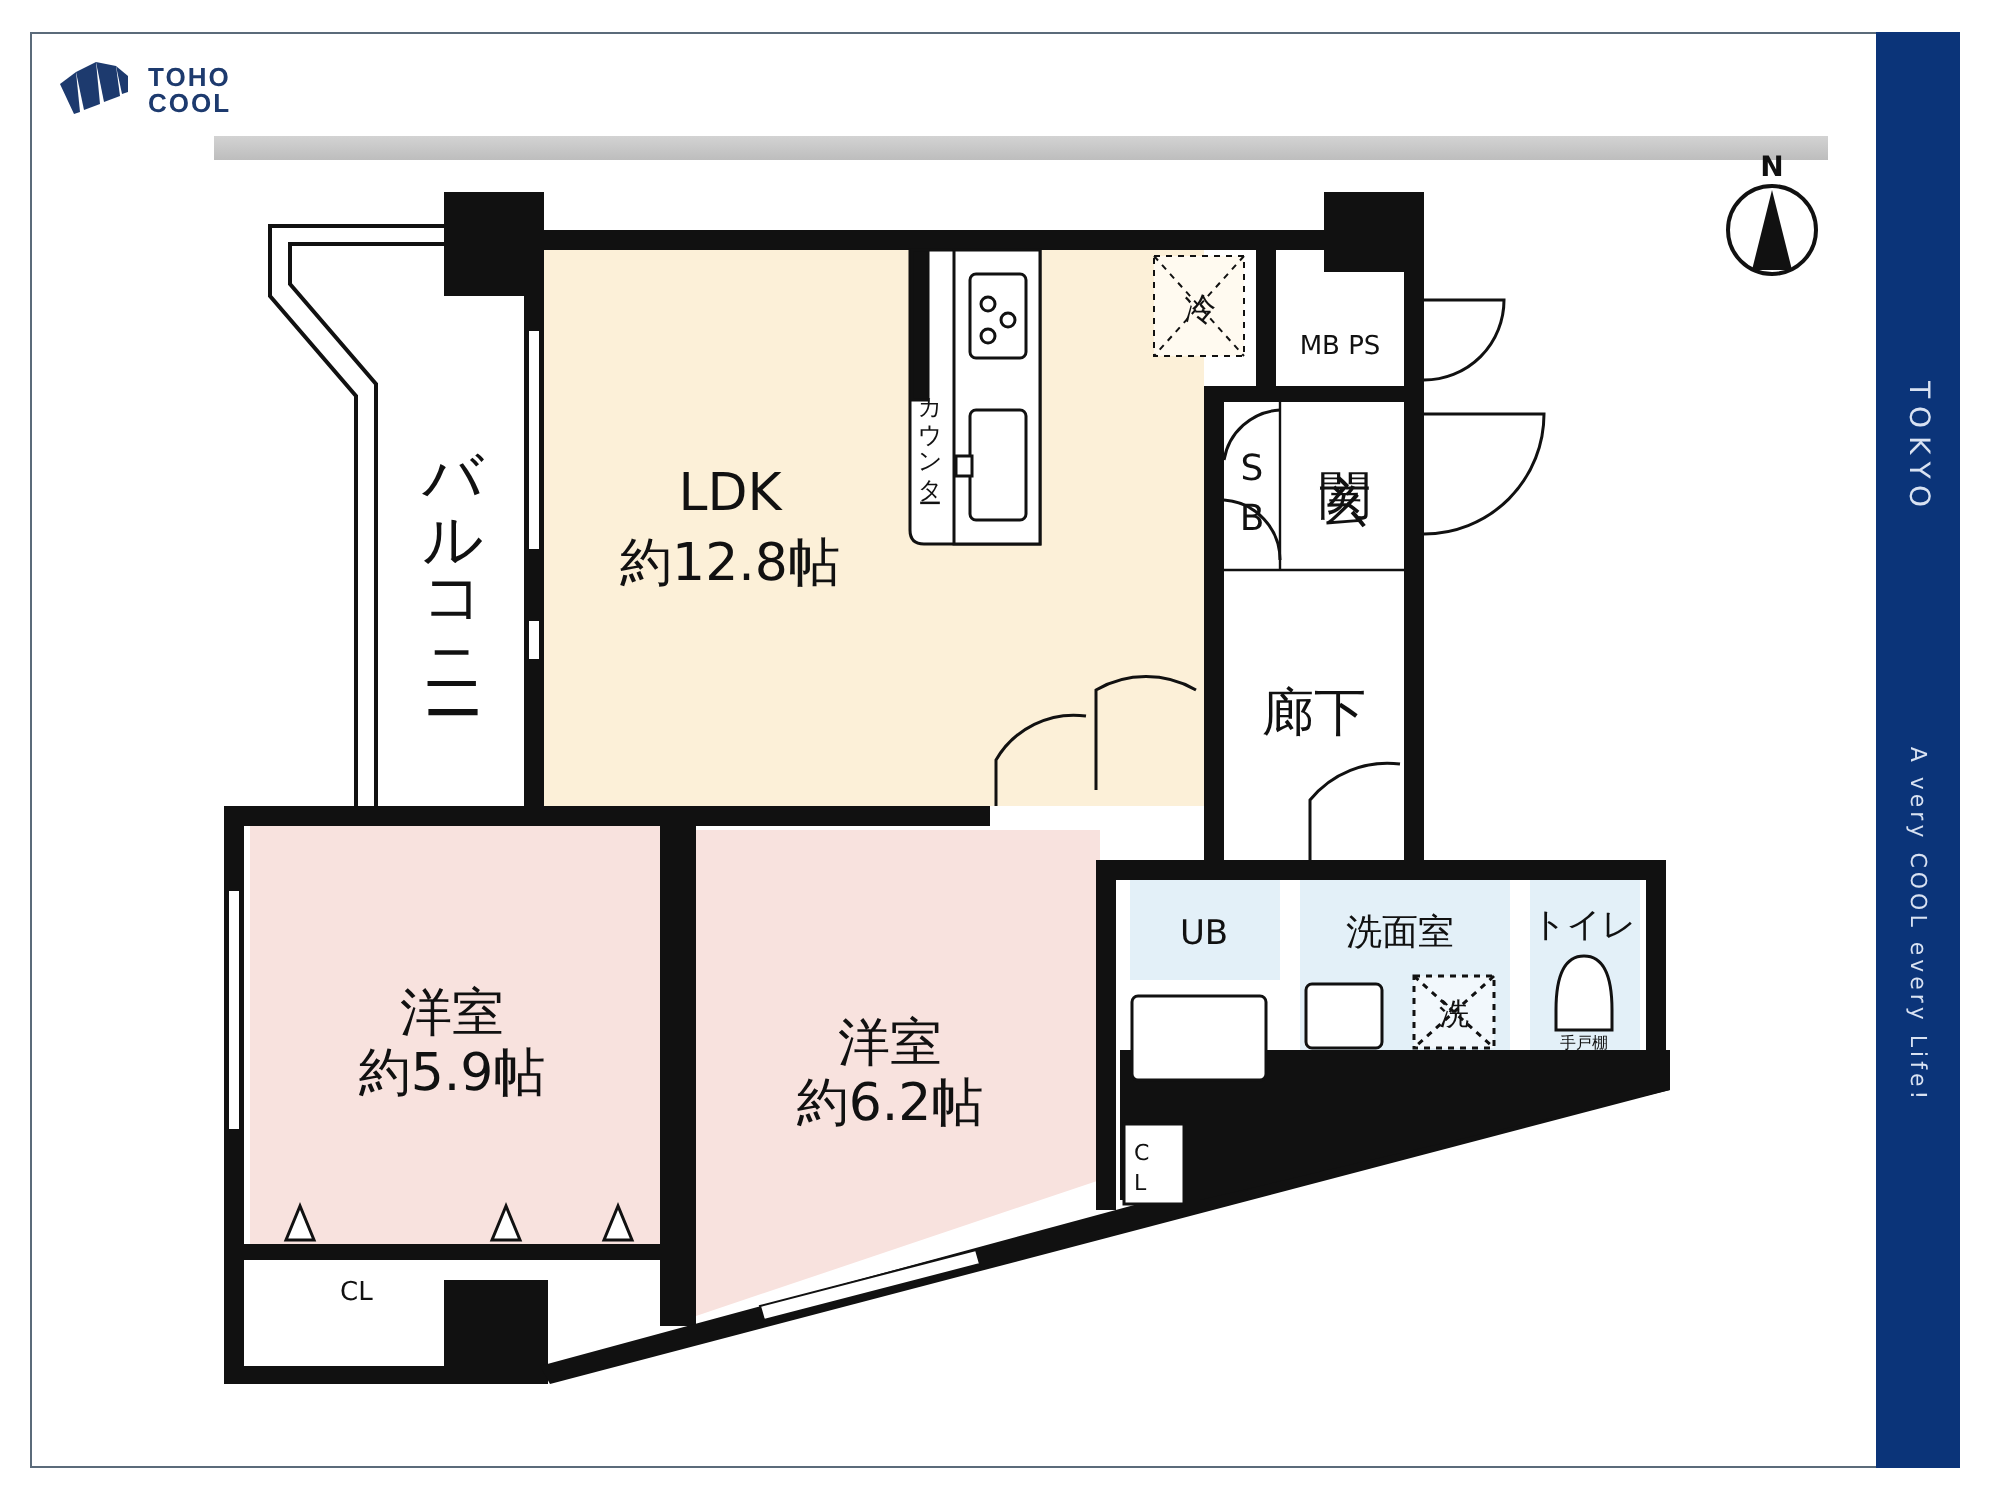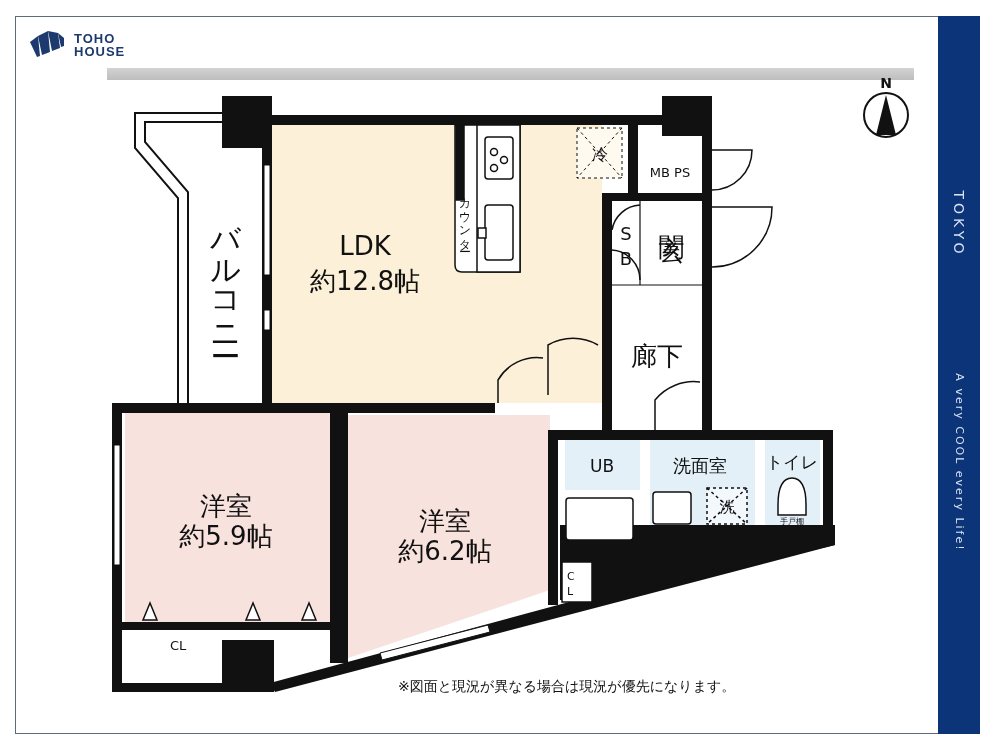--- a/index.html
+++ b/index.html
@@ -23,21 +23,21 @@
 
 <div class="brand">
   <svg width="40" height="30" viewBox="0 0 40 30">
     <path d="M2 14 L10 8 L12 28 L9 29 Z" fill="#1d3a6e"></path>
     <path d="M10 8 L20 3 L22 24 L14 27 Z" fill="#1d3a6e"></path>
     <path d="M20 3 L30 5 L32 20 L24 23 Z" fill="#1d3a6e"></path>
     <path d="M30 5 L36 10 L36 18 L33 19 Z" fill="#1d3a6e"></path>
   </svg>
   <div>
     <div class="brand-text">TOHO</div>
-    <div class="brand-text">HOUSE</div>
+    <div class="brand-text">COOL</div>
   </div>
 </div>
 
 <div class="topbar"></div>
 
 <div class="sidebar">
   <div class="vtext vt1">TOKYO</div>
   <div class="vtext vt2">A very COOL every Life!</div>
 </div>
 
@@ -158,14 +158,13 @@
   <text x="626" y="265" text-anchor="middle" class="lbl" font-size="18">B</text>
   <text x="600" y="160" text-anchor="middle" class="lbl" font-size="16">冷</text>
   <text x="727" y="512" text-anchor="middle" class="lbl" font-size="15">洗</text>
   <text x="170" y="650" class="lbl" font-size="13">CL</text>
   <text x="567" y="580" class="lbl" font-size="11">C</text>
   <text x="567" y="595" class="lbl" font-size="11">L</text>
   <text x="792" y="524" text-anchor="middle" class="lbl" font-size="8">手戸棚</text>
 </svg>
 
 <div class="note">
-  <div>※図面と現況が異なる場合は現況が優先になります。</div>
 </div>
 
 </body></html>

